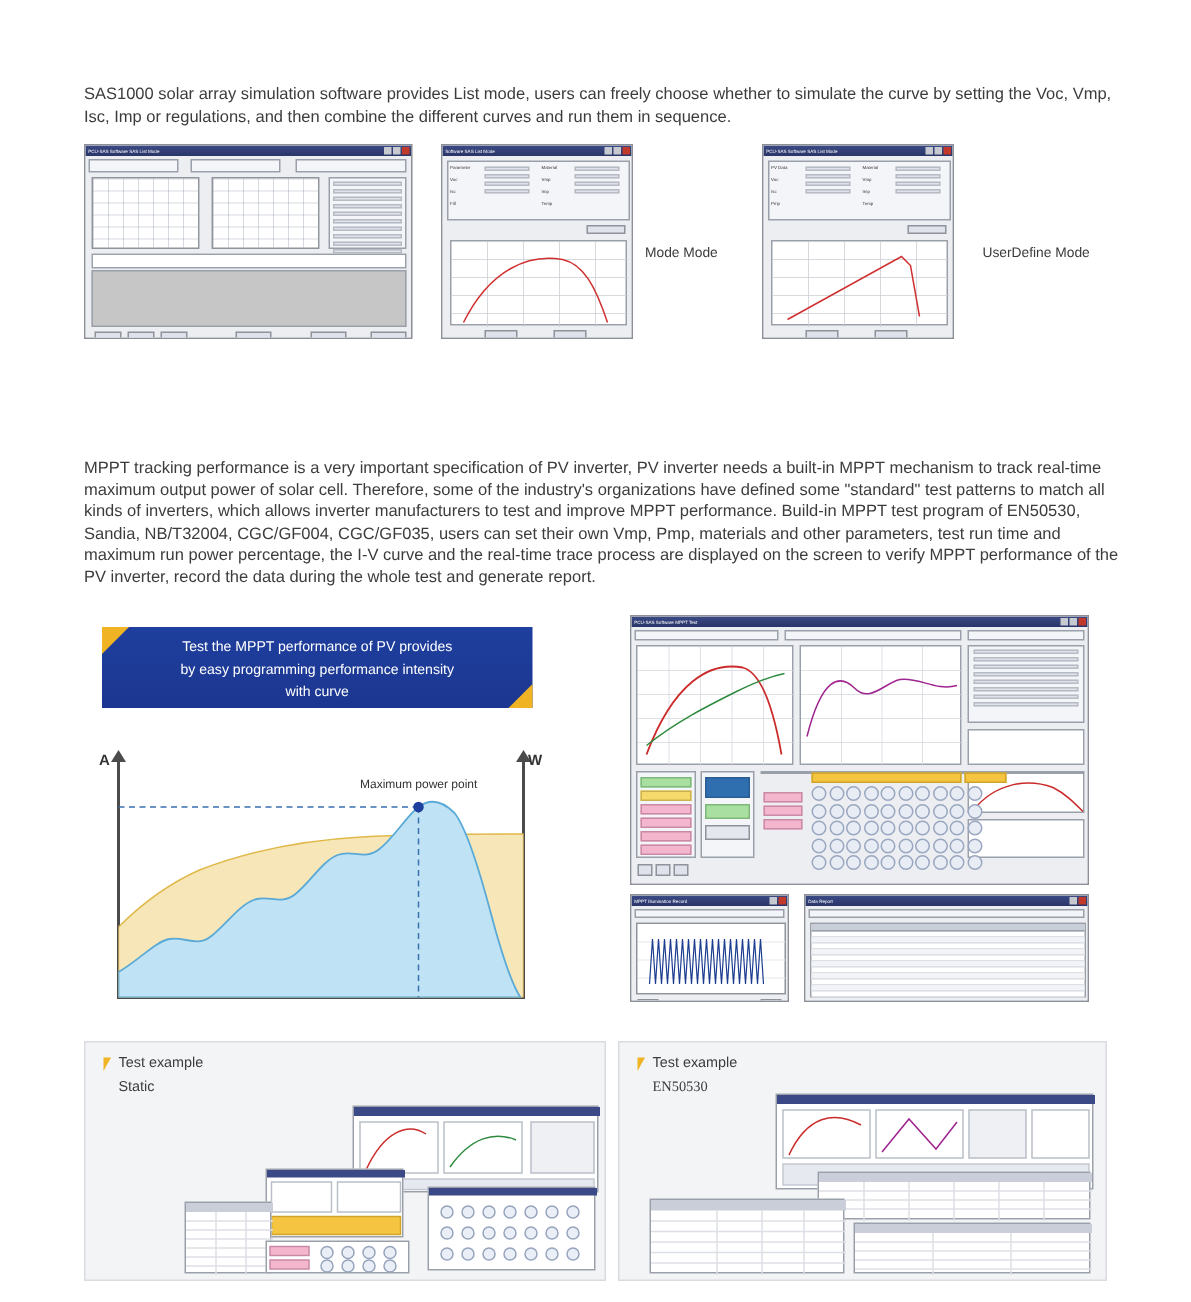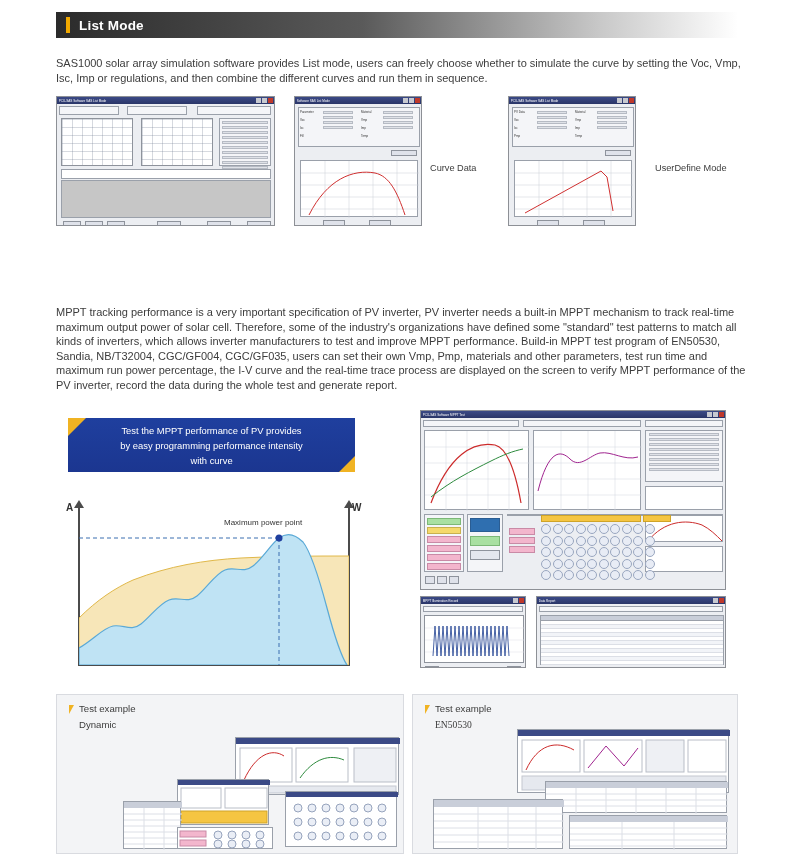--- a/index.html
+++ b/index.html
@@ -109,24 +109,20 @@
   .chips{position:absolute;display:flex;flex-direction:column;gap:2px;}
   .chips i{display:block;height:5px;background:#f3b6cd;border:1px solid #c98aa6;}
   .chips i.y{background:#f5d96b;border-color:#c9b14e;}
   .chips i.g{background:#a9e0a2;border-color:#7cb877;}
 </style>
 </head>
 <body>
 
 <div class="page">
 
-  <div class="sec-head" style="left:56px;top:12px;width:682px;">
-    <div class="bar"></div>
-    <div class="title">List Mode</div>
-  </div>
 
   <div class="para" style="left:56px;top:56px;width:690px;">SAS1000 solar array simulation software provides List mode, users can freely choose whether to simulate the curve by setting the Voc, Vmp, Isc, Imp or regulations, and then combine the different curves and run them in sequence.</div>
 
   <div class="shot" style="left:56px;top:96px;width:219px;height:130px;">
     <div class="tb">
       <div class="t">PCU-SAS Software  SAS List Mode</div>
       <div class="btns">
           <i></i>
           <i></i>
           <i class="x"></i>
@@ -212,21 +208,21 @@
               <line x1="96" y1="0" x2="96" y2="57"></line>
           </g>
           <path d="M8,54 C26,18 52,8 74,12 C88,15 96,30 104,54" fill="none" stroke="#d03030" stroke-width="1"></path>
         </svg>
       </div>
       <div class="btnlet" style="left:28px;top:116px;width:22px;height:6px;"></div>
       <div class="btnlet" style="left:74px;top:116px;width:22px;height:6px;"></div>
     </div>
   </div>
 
-  <div class="caption" style="left:430px;top:163px;">Curve Data</div>
+  <div class="caption" style="left:430px;top:163px;">Mode Mode</div>
 
   <div class="shot" style="left:508px;top:96px;width:128px;height:130px;">
     <div class="tb">
       <div class="t">PCU-SAS Software  SAS List Mode</div>
       <div class="btns">
           <i></i>
           <i></i>
           <i class="x"></i>
         </div>
     </div>
@@ -308,21 +304,21 @@
       <path d="M0,157 L0,140 C14,132 24,120 34,118 C44,116 52,124 62,116 C72,108 80,96 90,92
                C100,88 108,96 118,88 C128,80 136,66 146,62 C156,58 164,66 174,58
                C184,50 192,36 200,30 C208,24 216,26 224,34 C232,44 240,70 248,100
                C256,130 262,148 268,157 Z" fill="#bfe3f4" stroke="#5aa9d6" stroke-width="1.2"></path>
 
       <line x1="0" y1="30" x2="200" y2="30" stroke="#3a6fb0" stroke-width="1" stroke-dasharray="4,3"></line>
       <line x1="200" y1="30" x2="200" y2="157" stroke="#3a6fb0" stroke-width="1" stroke-dasharray="4,3"></line>
       <circle cx="200" cy="30" r="3.5" fill="#1f3f9e"></circle>
     </svg>
 
-    <div class="mp-lbl" style="left:156px;top:20px;text-align:center;">Maximum power point</div>
+    <div class="mp-lbl" style="left:172px;top:20px;text-align:center;">Maximum power point</div>
   </div>
 
   <div class="shot" style="left:420px;top:410px;width:306px;height:180px;">
     <div class="tb">
       <div class="t">PCU-SAS Software  MPPT Test</div>
       <div class="btns">
           <i></i>
           <i></i>
           <i class="x"></i>
         </div>
@@ -518,21 +514,21 @@
         <div class="r alt"></div>
         <div class="r"></div>
       </div>
       <div class="btnlet" style="left:3px;top:63px;width:16px;height:5px;"></div>
     </div>
   </div>
 
   <div class="card" style="left:56px;top:694px;width:348px;height:160px;">
     <div class="tick" style="left:12px;top:10px;"></div>
     <div class="t1" style="left:22px;top:8px;">Test example</div>
-    <div class="t2" style="left:22px;top:24px;">Dynamic</div>
+    <div class="t2" style="left:22px;top:24px;">Static</div>
 
     <div class="white" style="left:178px;top:42px;width:164px;height:58px;">
       <svg width="164" height="58" viewBox="0 0 164 58" preserveAspectRatio="none">
         <rect x="0" y="0" width="164" height="6" fill="#3b4a86"></rect>
         <rect x="4" y="10" width="52" height="34" fill="#fff" stroke="#b9bec7"></rect>
         <path d="M8,42 C20,16 36,10 48,18" fill="none" stroke="#cc2b2b" stroke-width="1"></path>
         <rect x="60" y="10" width="52" height="34" fill="#fff" stroke="#b9bec7"></rect>
         <path d="M64,40 C78,20 94,16 108,22" fill="none" stroke="#2e8b3e" stroke-width="1"></path>
         <rect x="118" y="10" width="42" height="34" fill="#eef0f4" stroke="#b9bec7"></rect>
         <rect x="4" y="48" width="156" height="7" fill="#e6e9ef" stroke="#c3c7d0"></rect>

